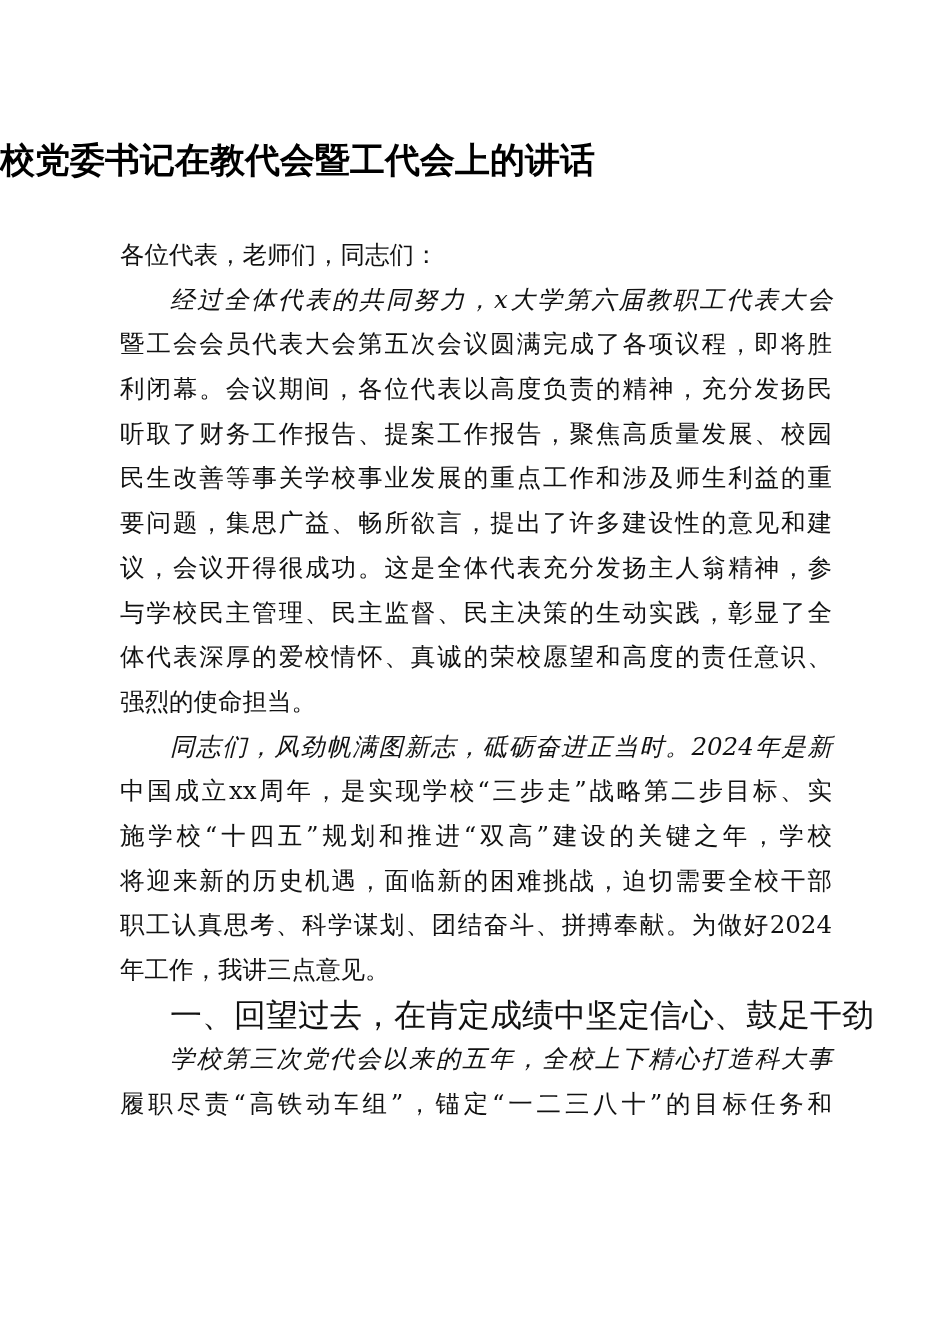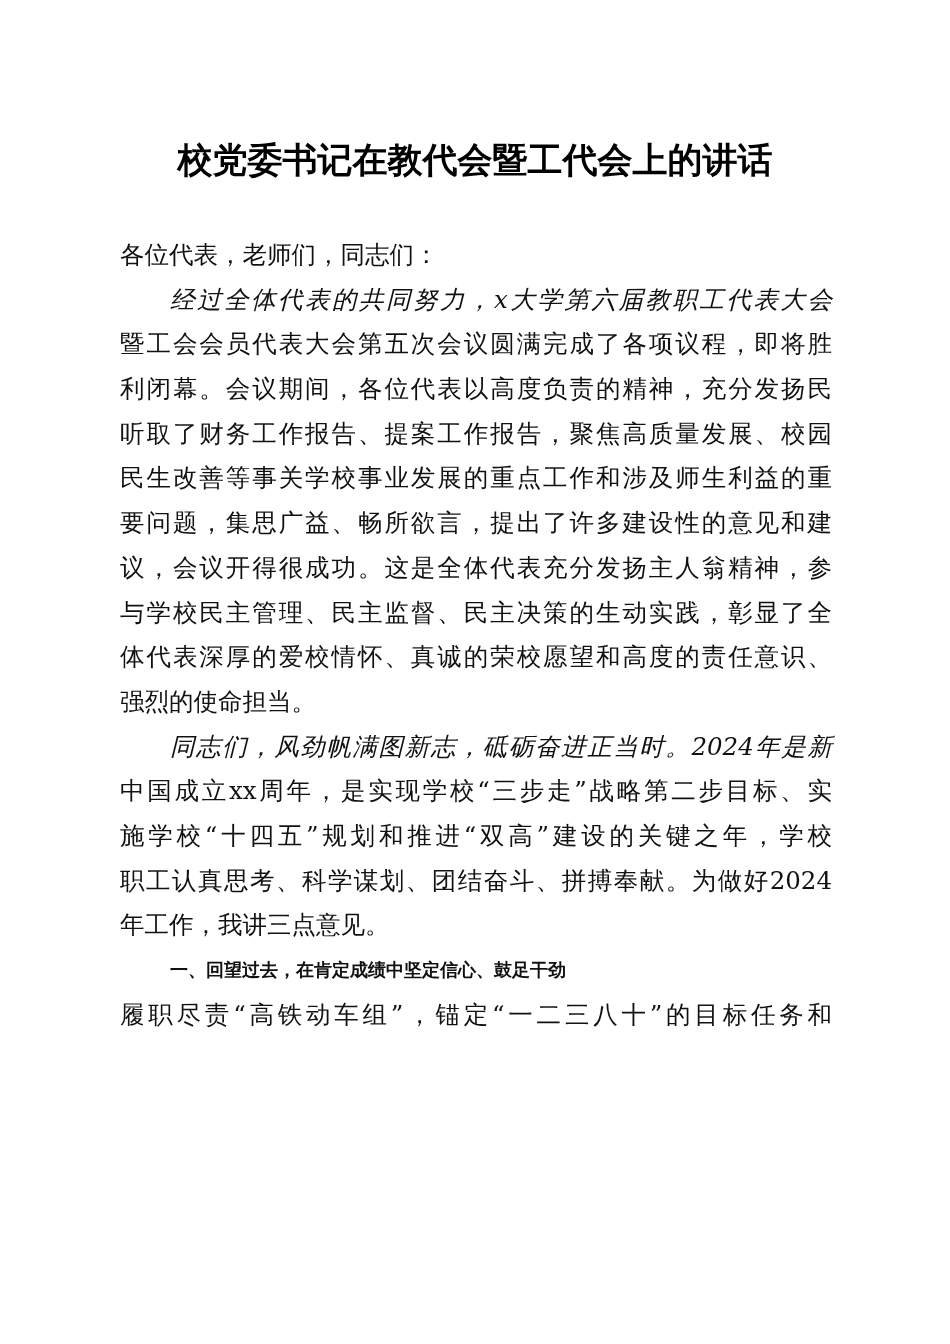--- a/index.html
+++ b/index.html
@@ -20,21 +20,20 @@
       top: 0;
       width: 950px;
       height: 1344px;
       background: #ffffff;
     }
     .title {
       position: absolute;
       left: 0;
       top: 138px;
       width: 950px;
-      text-align: center;
       font-family: "DejaVu Serif", "Liberation Serif", serif;
       font-weight: bold;
       font-size: 35px;
       line-height: 44px;
       letter-spacing: 0px;
       color: #000;
     }
     .body-text {
       position: absolute;
       left: 120px;
@@ -54,22 +53,22 @@
     }
     .line.last {
       text-align-last: left;
     }
     .line.indent {
       padding-left: 50px;
       font-style: italic;
     }
     .heading {
       font-family: "DejaVu Sans", "Liberation Sans", sans-serif;
-      font-weight: bold;
-      font-size: 18px;
+      font-weight: normal;
+      font-size: 32px;
       padding-left: 50px;
       text-align-last: left;
     }
   </style>
 </head>
 <body>
 
 <div class="page">
   <div class="title">校党委书记在教代会暨工代会上的讲话</div>
 
@@ -83,20 +82,22 @@
     <span class="line">民生改善等事关学校事业发展的重点工作和涉及师生利益的重</span>
     <span class="line">要问题，集思广益、畅所欲言，提出了许多建设性的意见和建</span>
     <span class="line">议，会议开得很成功。这是全体代表充分发扬主人翁精神，参</span>
     <span class="line">与学校民主管理、民主监督、民主决策的生动实践，彰显了全</span>
     <span class="line">体代表深厚的爱校情怀、真诚的荣校愿望和高度的责任意识、</span>
     <span class="line last">强烈的使命担当。</span>
 
     <span class="line indent">同志们，风劲帆满图新志，砥砺奋进正当时。2024年是新</span>
     <span class="line">中国成立xx周年，是实现学校“三步走”战略第二步目标、实</span>
     <span class="line">施学校“十四五”规划和推进“双高”建设的关键之年，学校</span>
+    <span class="line">将迎来新的历史机遇，面临新的困难挑战，迫切需要全校干部</span>
     <span class="line">职工认真思考、科学谋划、团结奋斗、拼搏奉献。为做好2024</span>
     <span class="line last">年工作，我讲三点意见。</span>
 
     <span class="line heading">一、回望过去，在肯定成绩中坚定信心、鼓足干劲</span>
 
+    <span class="line indent">学校第三次党代会以来的五年，全校上下精心打造科大事</span>
     <span class="line">履职尽责“高铁动车组”，锚定“一二三八十”的目标任务和</span>
   </div>
 </div>
 
 </body></html>

